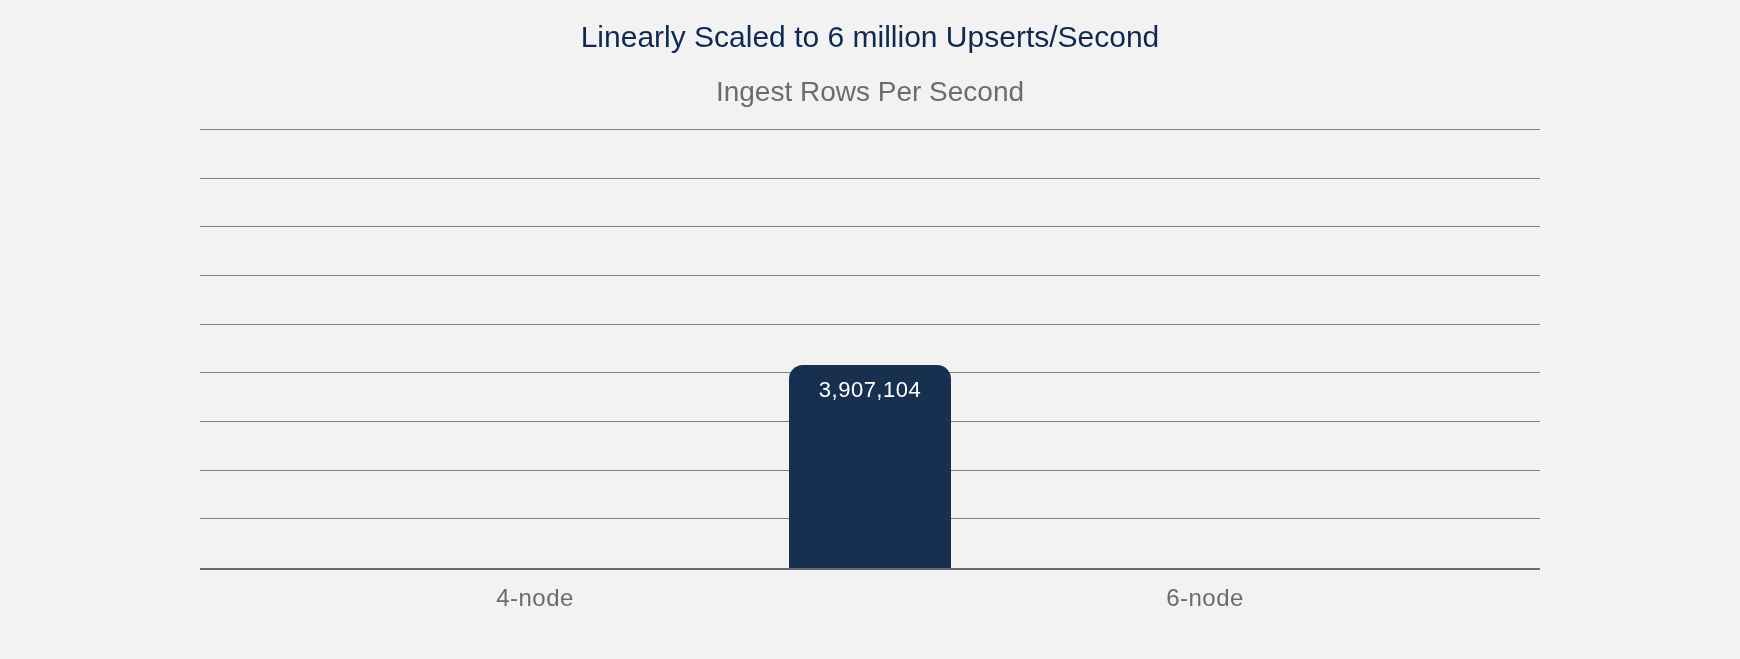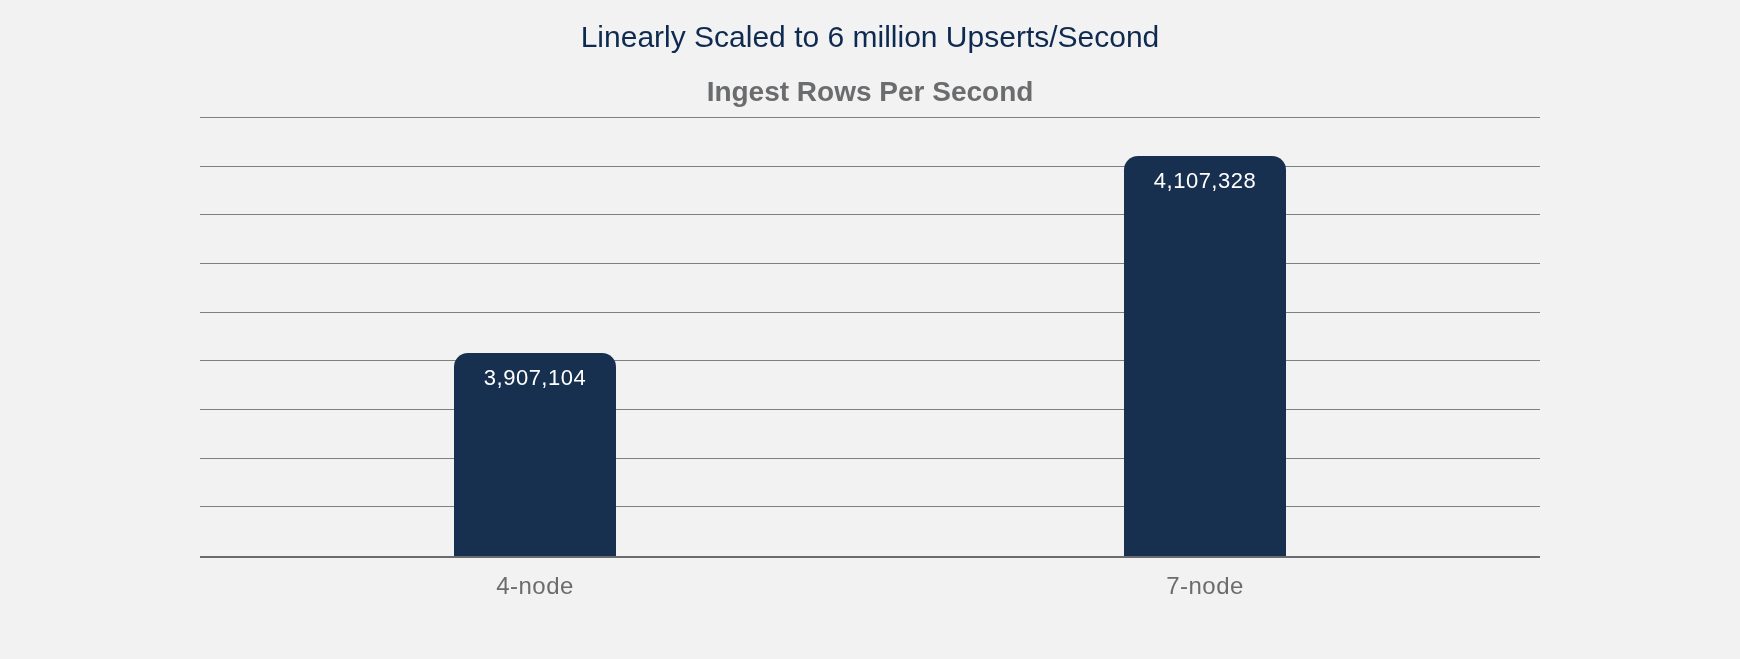--- a/index.html
+++ b/index.html
@@ -17,22 +17,22 @@
     text-align: center;
     color: #0f2a50;
     font-size: 30px;
     font-weight: 400;
     margin-bottom: 22px;
   }
   .subtitle {
     text-align: center;
     color: #6a6c6e;
     font-size: 28px;
-    font-weight: 700;
-    margin-bottom: 10px;
+    font-weight: 400;
+    margin-bottom: 22px;
   }
   .plot {
     position: relative;
     width: 100%;
     height: 440px;
     border-bottom: 2px solid #6a6c6e;
   }
   .gridline {
     position: absolute;
     left: 0;
@@ -99,25 +99,20 @@
       <div class="gridline" style="bottom: 66.6667%;"></div>
       <div class="gridline" style="bottom: 77.7778%;"></div>
       <div class="gridline" style="bottom: 88.8889%;"></div>
       <div class="gridline" style="bottom: 100%;"></div>
       <div class="bars" id="bars">
         <div class="bar-slot">
           <div class="bar" style="height: 46.4149%;">
             <div class="bar-label">3,907,104</div>
           </div>
         </div>
-        <div class="bar-slot">
-          <div class="bar" style="height: 91.274%;">
-            <div class="bar-label">4,107,328</div>
-          </div>
-        </div>
       </div>
   </div>
 
   <div class="xaxis" id="xaxis">
       <div class="xtick">4-node</div>
-      <div class="xtick">7-node</div>
+      <div class="xtick">6-node</div>
     </div>
 </div>
 
 </body></html>

